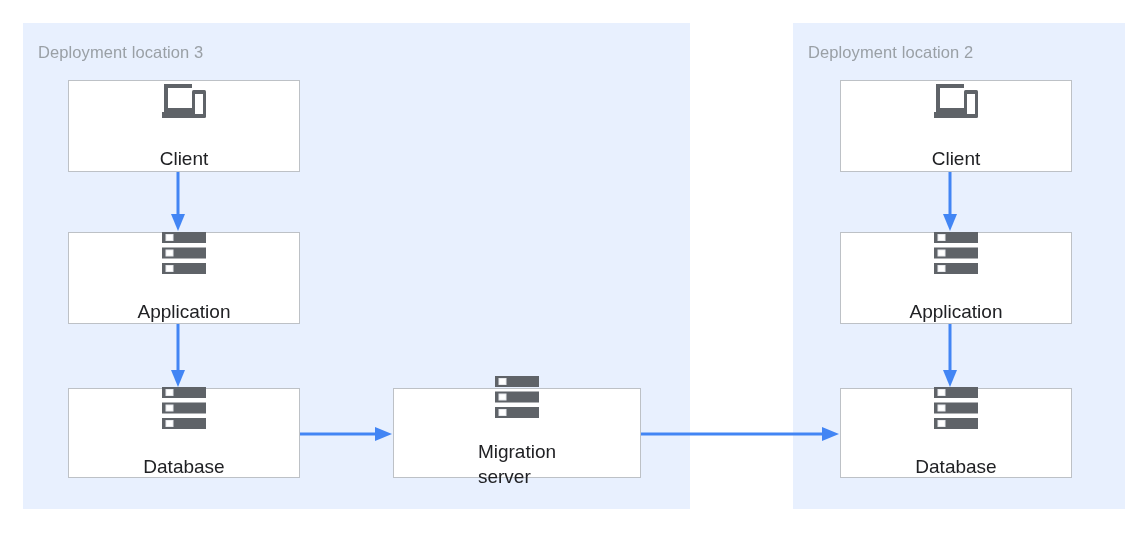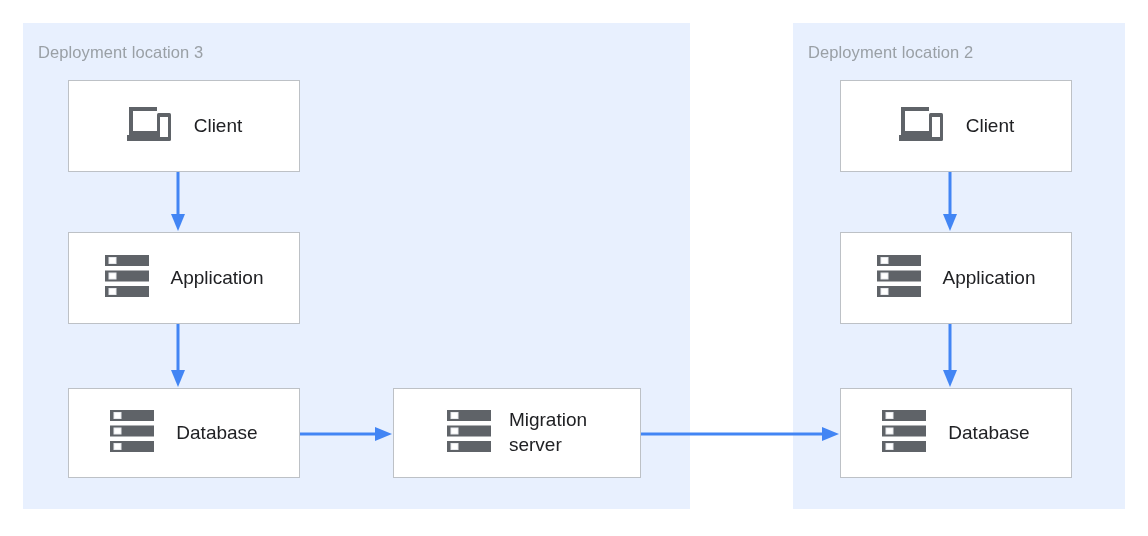--- a/index.html
+++ b/index.html
@@ -32,20 +32,21 @@
   
   .node{
     position:absolute;
     background:#ffffff;
     border:1px solid #bdc1c6;
     box-sizing:border-box;
     display:flex;
     align-items:center;
     justify-content:center;
     gap:22px;
+    flex-direction:column;
   }
   .node .label{
     font-size:19px;
     color:#202124;
     line-height:1.3;
     white-space:pre-line;
     text-align:left;
   }
 
   .n-client-1{left:68px;top:80px;width:232px;height:92px;}

